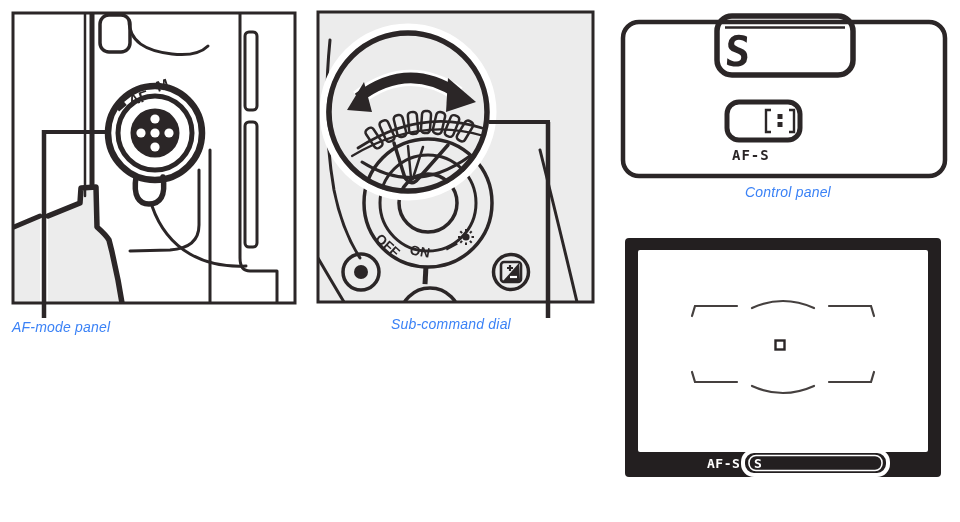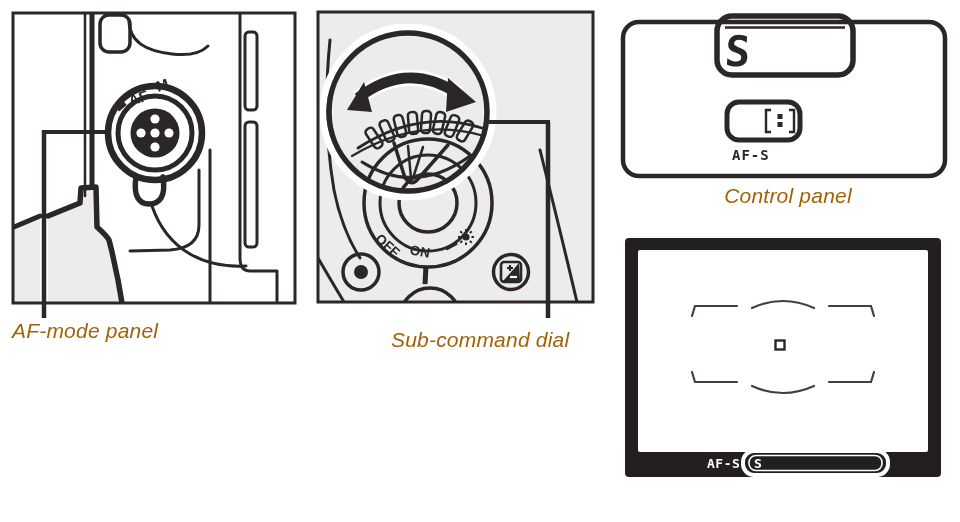--- a/index.html
+++ b/index.html
@@ -1,19 +1,19 @@
 <!DOCTYPE html>
 <html><head>
 <meta charset="utf-8">
 <style>
   html,body{margin:0;padding:0;background:#ffffff;}
   #stage{position:relative;width:960px;height:522px;background:#ffffff;overflow:hidden;
          font-family:"Liberation Sans",sans-serif;}
   .panel-svg{position:absolute;overflow:visible;}
-  .caption{position:absolute;font-style:italic;font-size:21px;color:#a16207;
+  .caption{position:absolute;font-style:italic;font-size:14px;color:#3b82f6;
            letter-spacing:.2px;white-space:nowrap;}
   .caption.centered{transform:translateX(-50%);}
   
   .s{stroke:#2b2627;fill:none;stroke-linecap:round;stroke-linejoin:round;}
   .sq{stroke:#2b2627;fill:none;stroke-linecap:butt;stroke-linejoin:miter;}
   .f{fill:#2b2627;stroke:none;}
   .wf{fill:#ffffff;}
   .gray{fill:#ececec;}
   text.small-label{font-family:"Liberation Sans",sans-serif;font-weight:bold;fill:#2b2627;}
   text.lcd{font-family:"DejaVu Sans Mono",monospace;font-weight:bold;fill:#2a2526;}
@@ -204,15 +204,15 @@
 
     <text class="lcd-light" font-size="13" x="97" y="248" letter-spacing="0.5">AF-S</text>
     <g>
       <rect x="133" y="231" width="145" height="24" rx="11" fill="#231f20" stroke="#ffffff" stroke-width="4"></rect>
       <rect x="139" y="235.5" width="133" height="15" rx="7" fill="none" stroke="#ffffff" stroke-width="1.6"></rect>
       <text class="lcd-light" font-size="13" x="144" y="247.5">S</text>
     </g>
   </svg>
 
   <div class="caption" style="left:12px;top:319px">AF-mode panel</div>
-  <div class="caption" style="left:391px;top:328px">Sub-command dial</div>
+  <div class="caption" style="left:391px;top:316px">Sub-command dial</div>
   <div class="caption centered" style="left:788px;top:184px">Control panel</div>
 </div>
 
 </body></html>

